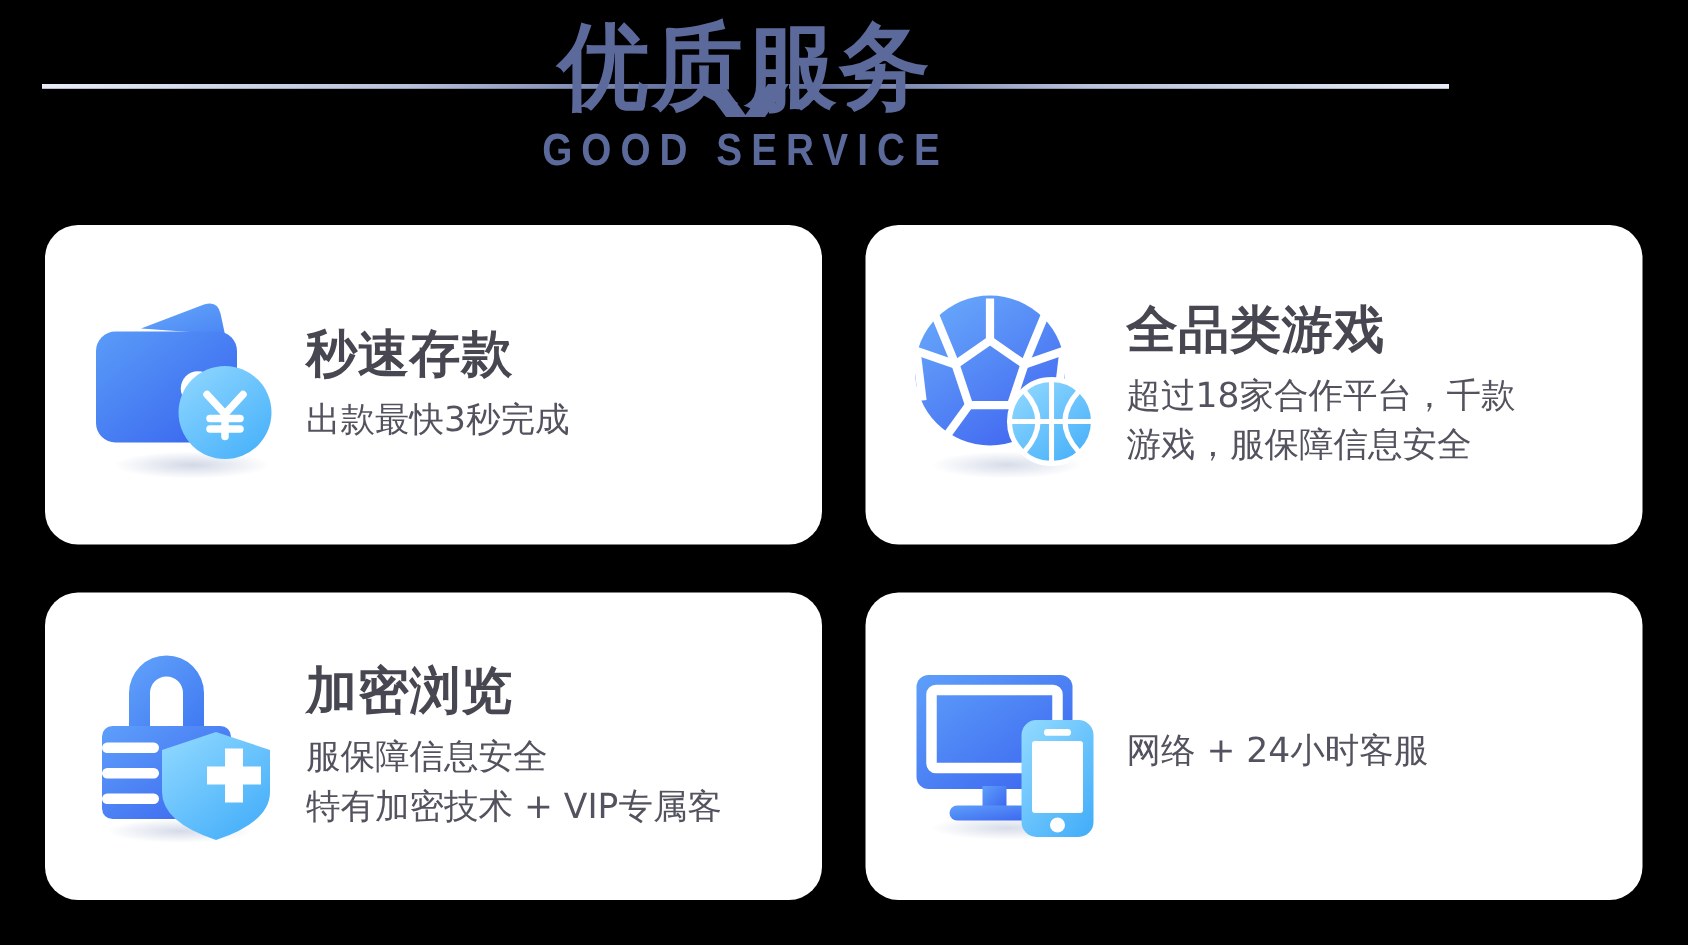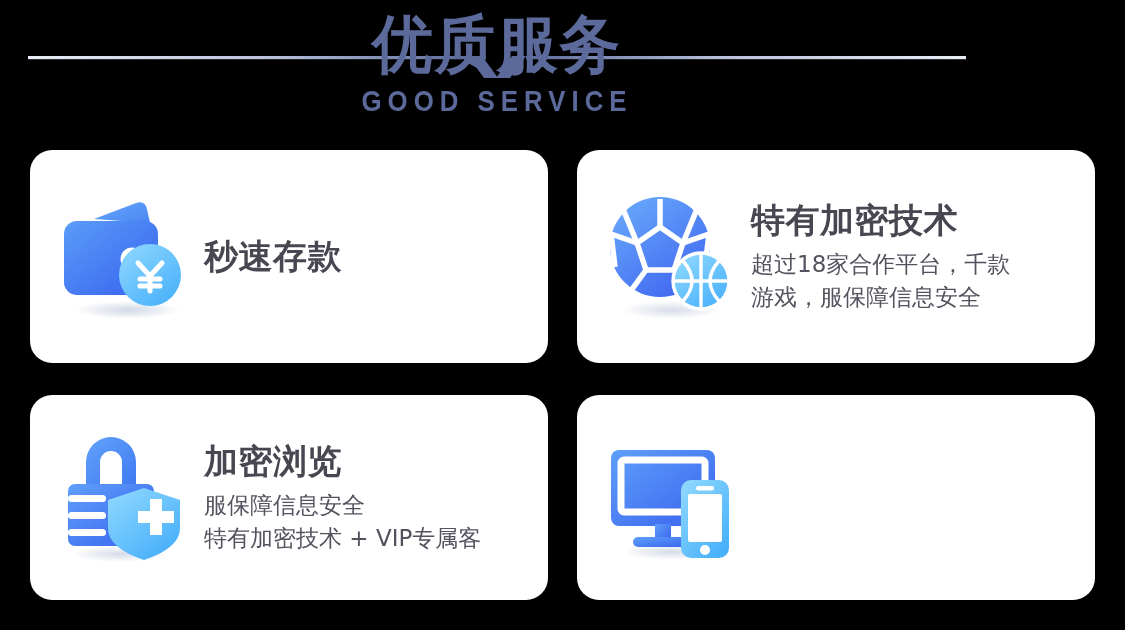--- a/index.html
+++ b/index.html
@@ -188,20 +188,23 @@
           <line x1="80" y1="72" x2="92" y2="85"></line>
           <line x1="104" y1="72" x2="92" y2="85"></line>
           <line x1="92" y1="85" x2="92" y2="100"></line>
           <line x1="82" y1="88" x2="102" y2="88"></line>
           <line x1="82" y1="95" x2="102" y2="95"></line>
         </g>
       </svg>
     </div>
     <div class="card-text">
       <div class="card-title">秒速存款</div>
+      <div class="card-sub">
+        <div>出款最快3秒完成</div>
+      </div>
     </div>
   </div>
 
   <div class="card">
     <div class="card-icon">
       <svg width="132" height="132" viewBox="0 0 132 132">
         <defs>
           <linearGradient id="ballG" x1="0.15" y1="0" x2="0.85" y2="1">
             <stop offset="0" stop-color="#68a9fb"></stop>
             <stop offset="1" stop-color="#3f63f0"></stop>
@@ -233,21 +236,21 @@
         <g fill="none" stroke="#ffffff" stroke-width="3.4">
           <circle cx="96" cy="90" r="28"></circle>
           <line x1="96" y1="62" x2="96" y2="118"></line>
           <line x1="68" y1="90" x2="124" y2="90"></line>
           <path d="M78 70 Q96 90 78 110"></path>
           <path d="M114 70 Q96 90 114 110"></path>
         </g>
       </svg>
     </div>
     <div class="card-text">
-      <div class="card-title">特有加密技术</div>
+      <div class="card-title">全品类游戏</div>
       <div class="card-sub">
         <div>超过18家合作平台，千款</div>
         <div>游戏，服保障信息安全</div>
       </div>
     </div>
   </div>
 
   <div class="card">
     <div class="card-icon">
       <svg width="132" height="132" viewBox="0 0 132 132">
@@ -313,17 +316,18 @@
         <rect x="50" y="92" width="16" height="16" fill="url(#monG)"></rect>
         <rect x="28" y="105" width="60" height="10" rx="5" fill="url(#monG)"></rect>
         <rect x="76" y="48" width="48" height="78" rx="10" fill="url(#phoneG)"></rect>
         <rect x="83" y="62" width="34" height="48" rx="2" fill="#ffffff"></rect>
         <rect x="91" y="54" width="18" height="4.5" rx="2.25" fill="#ffffff"></rect>
         <circle cx="100" cy="118" r="5" fill="#ffffff"></circle>
       </svg>
     </div>
     <div class="card-text">
       <div class="card-sub">
+        <div>网络 + 24小时客服</div>
       </div>
     </div>
   </div>
 
 </div>
 
 </body></html>

